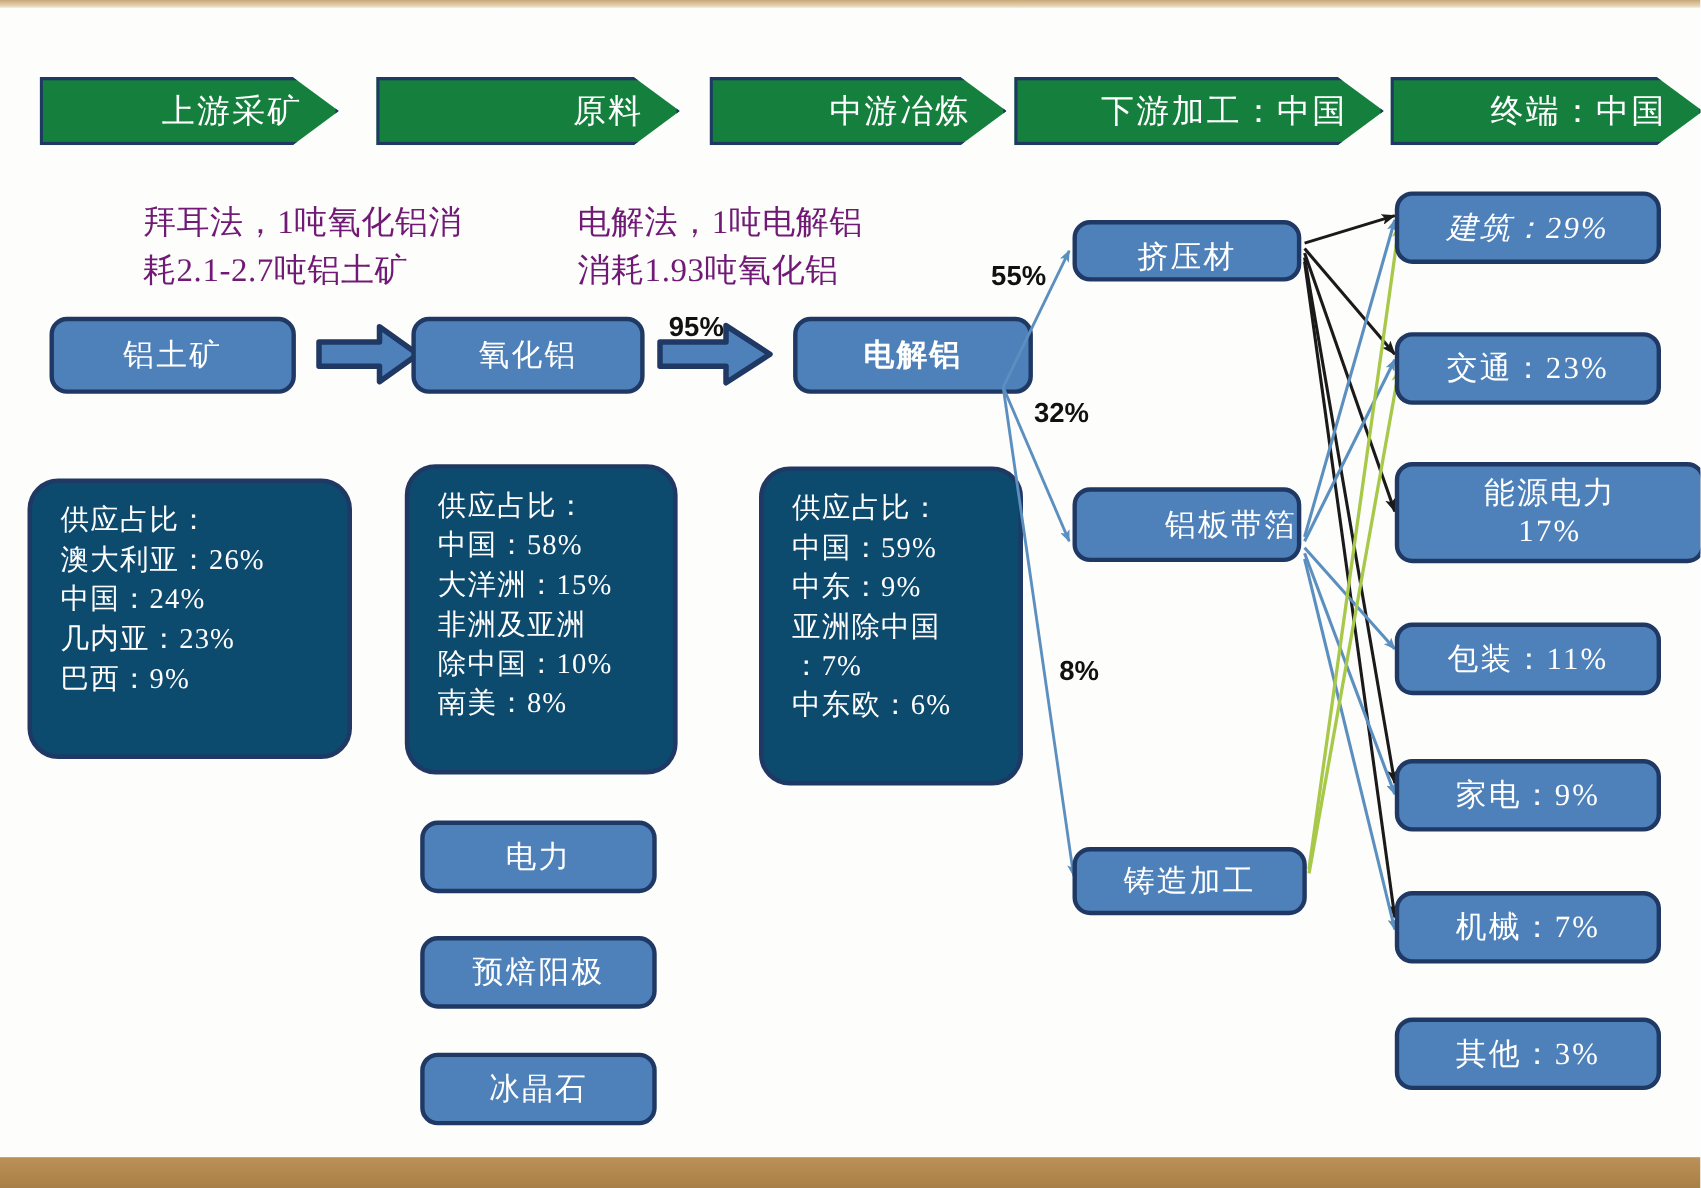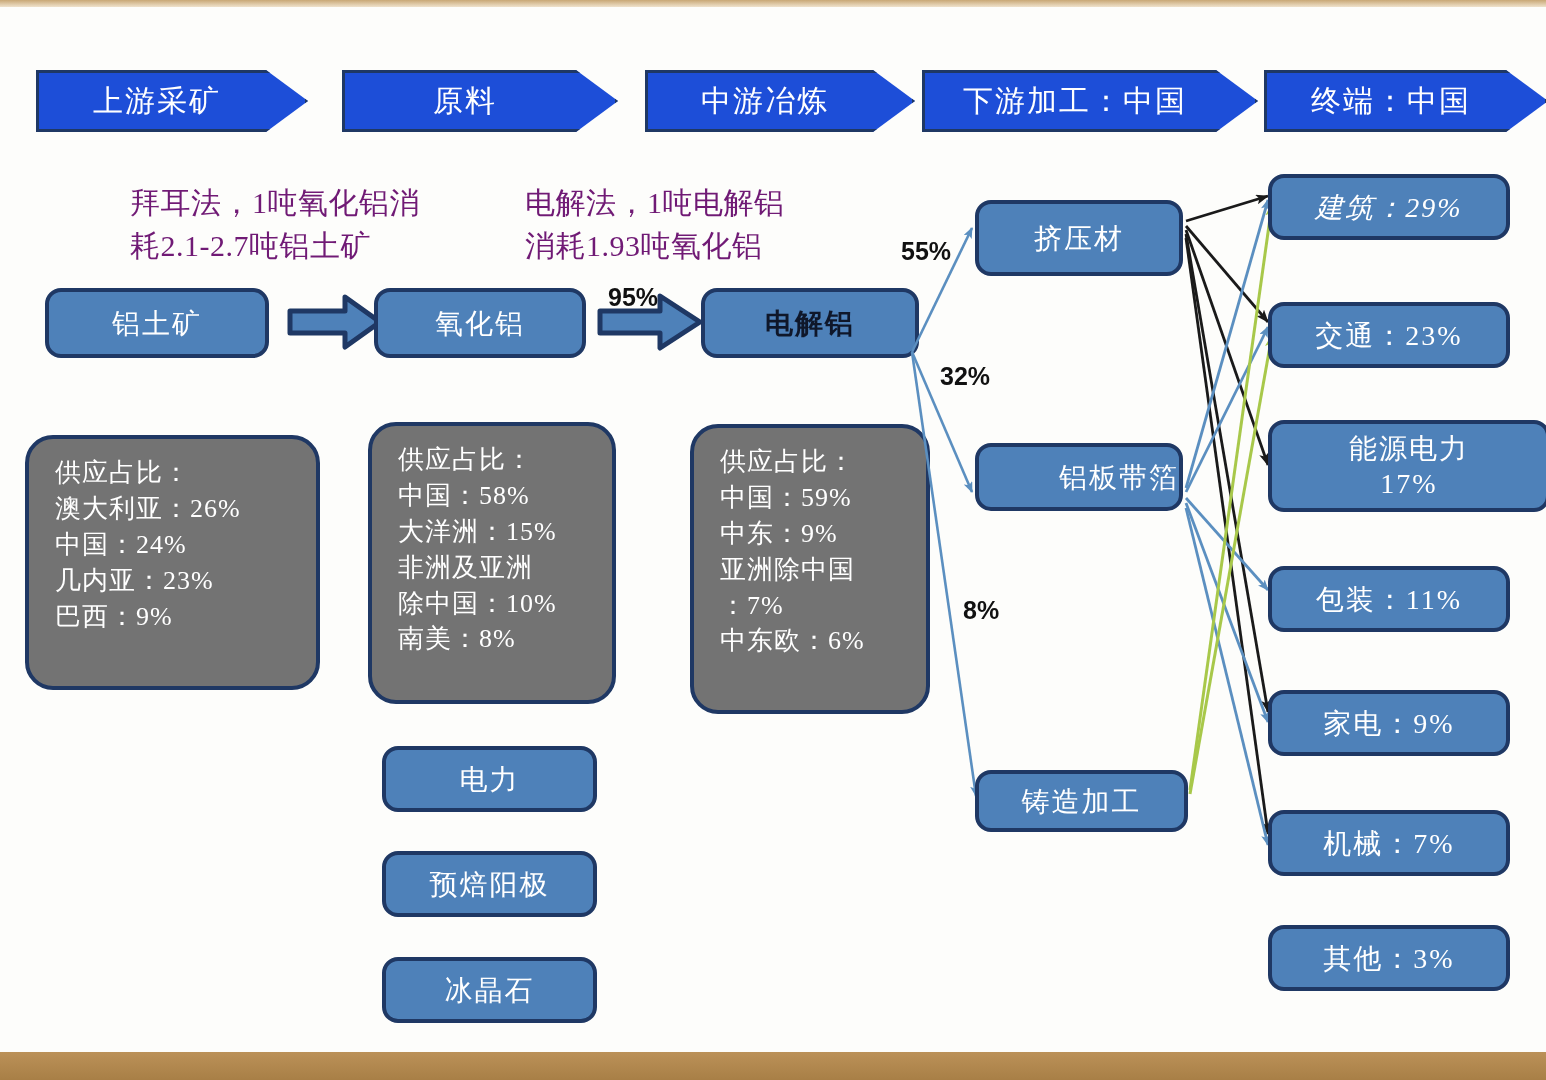--- a/index.html
+++ b/index.html
@@ -30,22 +30,22 @@
     bottom: 0;
     height: 28px;
     background: linear-gradient(to bottom, #bb9158, #a87f46);
   }
 
   
   .chev {
     position: absolute;
     display: flex;
     align-items: center;
-    justify-content: center;
-    background: #1d4ed8;
+    justify-content: flex-end;
+    background: #15803d;
     border: 3px solid #1f3864;
     box-sizing: border-box;
     color: #ffffff;
     font-size: 30px;
     letter-spacing: 2px;
     white-space: nowrap;
     -webkit-clip-path: polygon(0 0, calc(100% - 42px) 0, 100% 50%, calc(100% - 42px) 100%, 0 100%);
     clip-path: polygon(0 0, calc(100% - 42px) 0, 100% 50%, calc(100% - 42px) 100%, 0 100%);
     padding-right: 30px;
   }
@@ -60,26 +60,26 @@
     background: #4e81b9;
     border: 4px solid #1f3864;
     border-radius: 16px;
     box-sizing: border-box;
     color: #ffffff;
     font-size: 28px;
     letter-spacing: 2px;
     line-height: 1.25;
     white-space: pre-line;
   }
-  .node.red-text { color: #0f172a; font-weight: 700; }
+  .node.red-text { color: #ffffff; font-weight: 700; margin-left: 20px; }
 
   
   .panel {
     position: absolute;
-    background: #737373;
+    background: #0c4a6e;
     border: 4px solid #1f3864;
     border-radius: 28px;
     box-sizing: border-box;
     color: #ffffff;
     font-size: 26px;
     line-height: 1.38;
     letter-spacing: 1px;
     padding: 16px 10px 12px 26px;
     white-space: pre-line;
   }
@@ -229,21 +229,21 @@
       <line x1="1186" y1="508" x2="1268" y2="845" marker-end="url(#ah-blue)"></line>
     </g>
 
     <g stroke="#a8c84a" stroke-width="3" fill="none">
       <line x1="1190" y1="790" x2="1272" y2="204" marker-end="url(#ah-green)"></line>
       <line x1="1190" y1="794" x2="1272" y2="335" marker-end="url(#ah-green)"></line>
     </g>
   </svg>
 
   <div class="pct" style="left:901px; top:237px;">55%</div>
-  <div class="node" style="left:975px; top:200px; width:208px; height:76px;">
+  <div class="node" style="left:975px; top:200px; width:208px; height:56px;align-items:flex-end;">
     <span>挤压材</span>
   </div>
 
   <div class="pct" style="left:940px; top:362px;">32%</div>
   <div class="node" style="left:975px; top:443px; width:208px; height:68px;justify-content:flex-end;">
     <span>铝板带箔</span>
   </div>
 
   <div class="pct" style="left:963px; top:596px;">8%</div>
   <div class="node" style="left:975px; top:770px; width:213px; height:62px;">

